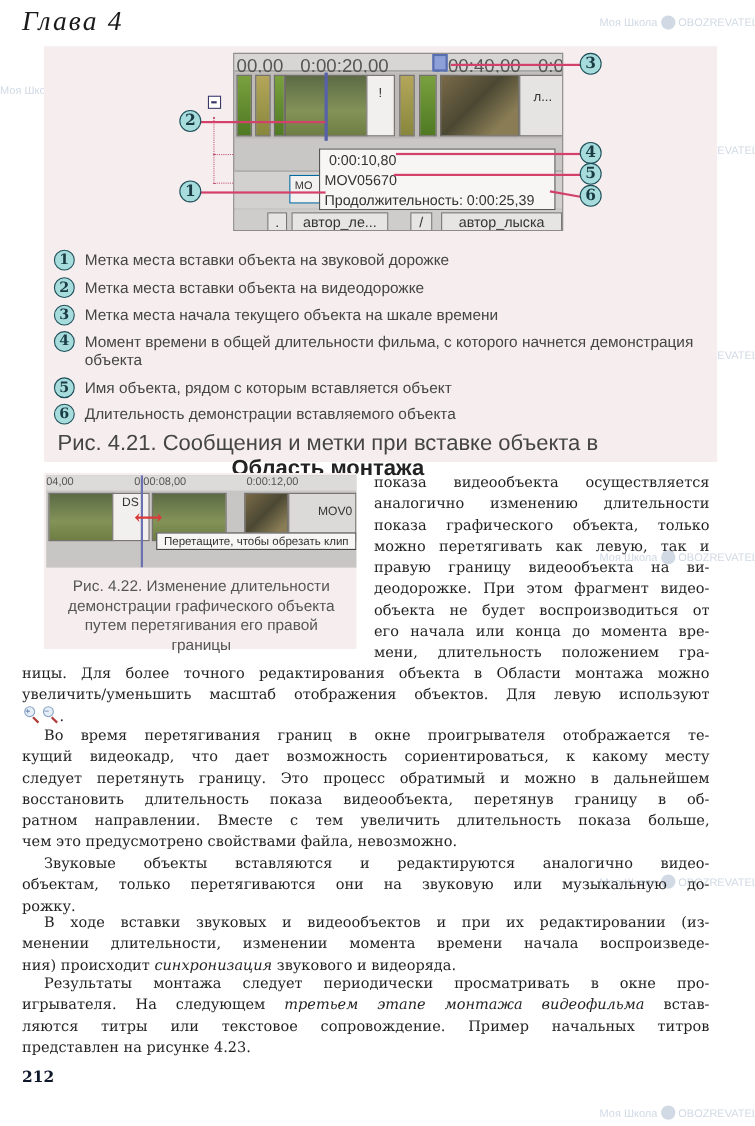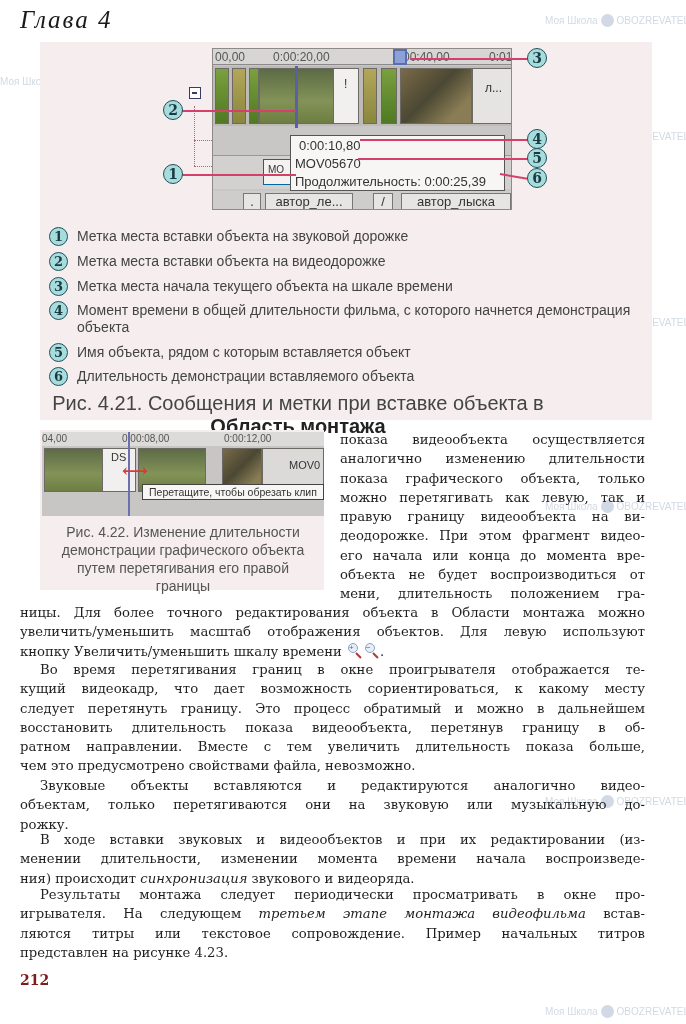--- a/index.html
+++ b/index.html
@@ -17,21 +17,21 @@
     position: absolute; left: 40px; top: 42px; width: 612px; height: 378px;
     background: #f6eeee;
   }
   .tl1 {
     position: absolute; left: 212px; top: 48px; width: 300px; height: 162px;
     background: #c9c7c6; border: 1px solid #8d8a88; overflow: hidden;
   }
   .tl1 .ruler {
     position: absolute; left: 0; top: 0; width: 100%; height: 16px;
     background: #d8d6d5; border-bottom: 1px solid #8a8a8a;
-    font-family: "Liberation Sans", sans-serif; font-size: 12px; color: #555;
+    font-family: "Liberation Sans", sans-serif; font-size: 17px; color: #555;
   }
   .tl1 .ruler span { position: absolute; top: 1px; }
   .marker3box {
     position: absolute; left: 180px; top: 0; width: 14px; height: 16px;
     border: 2px solid #5a6fb0; background: #8da0d8;
   }
   .tl1 .vtrack { position: absolute; left: 0; top: 17px; width: 100%; height: 60px; background: #bdbab8; }
   .clip { position: absolute; top: 2px; height: 56px; border: 1px solid #6d6a66; }
   .clip.green { background: linear-gradient(#7aa03e, #4f7a23); }
   .clip.yellow { background: linear-gradient(#b4a65a, #88873d); }
@@ -108,21 +108,21 @@
     position: absolute; font-family: "DejaVu Serif", serif; font-size: 13.2px;
     line-height: 19.3px; color: #1f1f1f; text-align: justify;
   }
   .p .line { display: block; text-align: justify; text-align-last: justify; white-space: nowrap; }
   .p .line.last { text-align-last: left; }
   .p i { font-style: italic; }
   .zoom-icon { display: inline-block; position: relative; width: 15px; height: 15px; vertical-align: -2px; margin-left: 2px; }
   .zoom-icon .lens { position: absolute; left: 0; top: 0; width: 10px; height: 10px; border-radius: 50%; border: 1.5px solid #8aa4c4; background: #e6eef8; font-family: "Liberation Sans", sans-serif; font-size: 8px; line-height: 7px; text-align: center; color: #4a6a9a; }
   .zoom-icon .handle { position: absolute; left: 8px; top: 9px; width: 7px; height: 2px; background: #b03a3a; transform: rotate(45deg); transform-origin: left; }
 
-  .page-number { position: absolute; left: 20px; top: 972px; font-family: "DejaVu Serif", serif; font-weight: bold; font-size: 14px; color: #7f1d1d; }
+  .page-number { position: absolute; left: 20px; top: 972px; font-family: "DejaVu Serif", serif; font-weight: bold; font-size: 14px; color: #0f172a; }
 
   .wm { position: absolute; font-family: "Liberation Sans", sans-serif; font-size: 10px; color: rgba(170,185,205,0.55); white-space: nowrap; pointer-events: none; }
   .wm .c { display: inline-block; width: 13px; height: 13px; border-radius: 50%; background: rgba(170,185,205,0.55); vertical-align: -3px; margin: 0 3px; }
 </style>
 </head>
 <body>
 
 <div>
   <div class="wm" style="left:168px;top:58px"><span>Моя Школа</span><span class="c"></span><span>OBOZREVATEL</span></div>
   <div class="wm" style="left:545px;top:14px"><span>Моя Школа</span><span class="c"></span><span>OBOZREVATEL</span></div>
@@ -258,29 +258,29 @@
   <div>границы</div>
 </div>
 
 <div class="p" style="left:340px;top:430px;width:305px">
   <span class="line">показа видеообъекта осуществляется</span>
   <span class="line">аналогично изменению длительности</span>
   <span class="line">показа графического объекта, только</span>
   <span class="line">можно перетягивать как левую, так и</span>
   <span class="line">правую границу видеообъекта на ви-</span>
   <span class="line">деодорожке. При этом фрагмент видео-</span>
+  <span class="line">объекта не будет воспроизводиться от</span>
   <span class="line">его начала или конца до момента вре-</span>
-  <span class="line">объекта не будет воспроизводиться от</span>
   <span class="line">мени, длительность положением гра-</span>
 </div>
 
 <div class="p" style="left:20px;top:603px;width:625px">
   <span class="line">ницы. Для более точного редактирования объекта в Области монтажа можно</span>
   <span class="line">увеличить/уменьшить масштаб отображения  объектов. Для левую используют</span>
-  <span class="line last"><span>кнопку Увеличить/уменьшить шкалу времени</span>
+  <span class="line last">
     <span class="zoom-icon"><span class="lens">+</span><span class="handle"></span></span><span class="zoom-icon"><span class="lens">−</span><span class="handle"></span></span><span>.</span>
   </span>
 </div>
 
 <div class="p" style="left:20px;top:660px;width:625px;text-indent:0">
   <span class="line" style="padding-left:20px">Во время перетягивания границ в окне проигрывателя отображается те-</span>
   <span class="line">кущий видеокадр, что дает возможность сориентироваться, к какому месту</span>
   <span class="line">следует перетянуть границу. Это процесс обратимый и можно в дальнейшем</span>
   <span class="line">восстановить длительность показа видеообъекта, перетянув границу в об-</span>
   <span class="line">ратном направлении. Вместе с тем увеличить длительность показа больше,</span>

